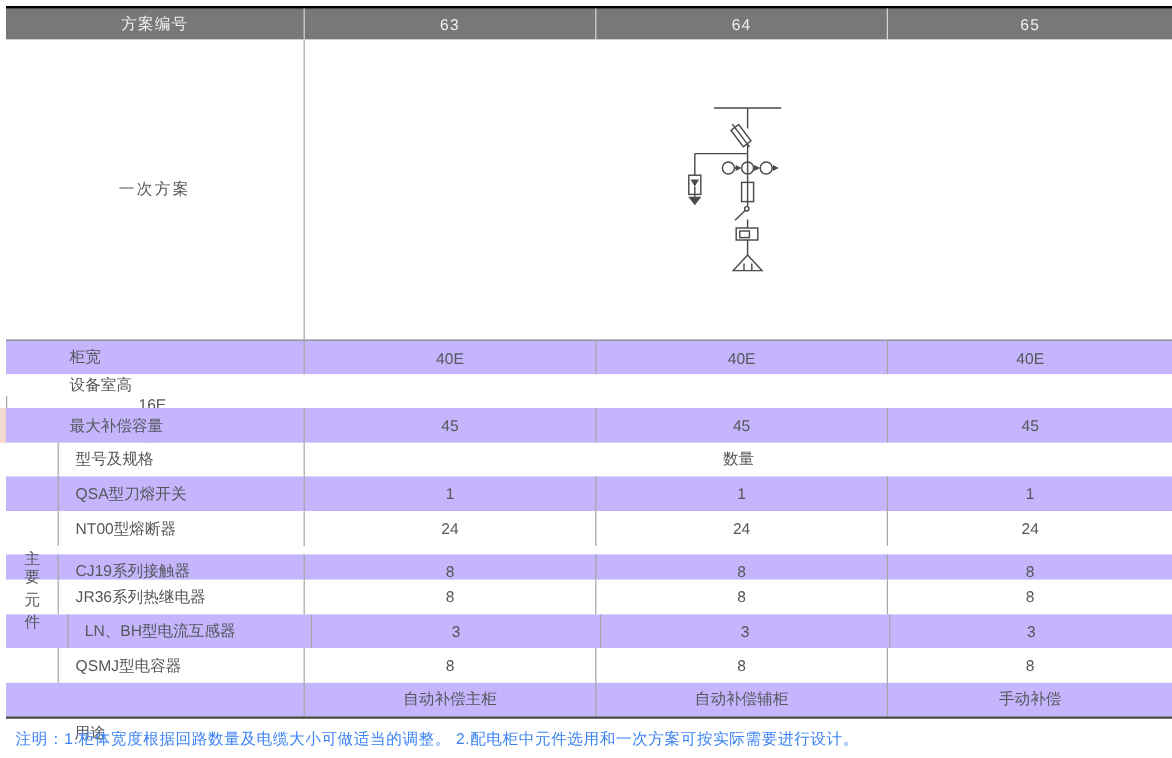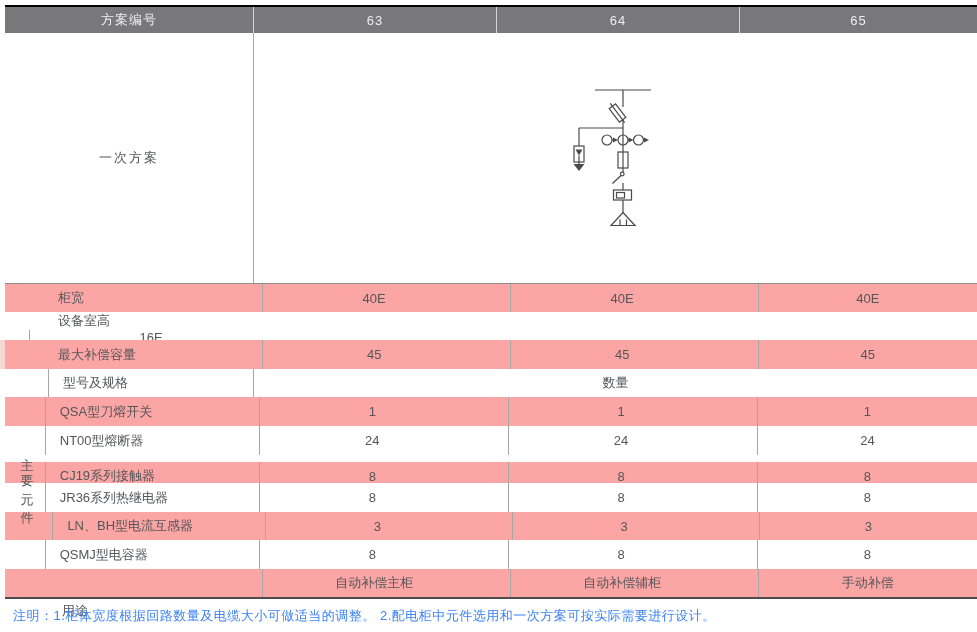--- a/index.html
+++ b/index.html
@@ -20,29 +20,29 @@
   .hdr-cell + .hdr-cell { border-left:1px solid #d6d6d6; }
   .w-label { width:248px; }
   .w-c1 { width:243px; } .w-c2 { width:243px; } .w-c3 { width:238px; }
   
   .diag-row { left:5px; top:33px; width:972px; height:250px; background:#fff; display:flex;text-align:right; }
   .diag-label { width:248px; display:flex; align-items:center; justify-content:center; letter-spacing:2px; }
   .diag-area { width:724px; border-left:1px solid #a6a6a6; position:relative; }
   .diag-area svg { position:absolute; left:0; top:0; }
   
   .row { left:5px; width:972px; display:flex; align-items:stretch; }
-  .row.pink { background:#fca5a5; }
+  .row.pink { background:#c4b5fd; }
   .row.white { background:#ffffff; }
   .row.first { border-top:1px solid #8d8d8d; }
   .cell { display:flex; align-items:center; }
   .lab-full { width:248px; padding-left:53px; }
   .lab-usage { width:248px; padding-left:57px;margin-top:42px; }
   .spacer { width:43px; }
   .lab-sub { width:205px; padding-left:14px; border-left:1px solid #a6a6a6; }
-  .val { justify-content:center; border-left:1px solid #a6a6a6;margin-left:24px; }
+  .val { justify-content:center; border-left:1px solid #a6a6a6; }
   .val-merged { width:724px; justify-content:center; border-left:1px solid #a6a6a6; }
   
   .group-label {
     left:5px; top:397px; width:43px; height:172px;
     display:flex; align-items:center; justify-content:center;
   }
   .group-label span {
     writing-mode:vertical-rl; text-orientation:upright;
     letter-spacing:18px; color:#57585a;
   }

